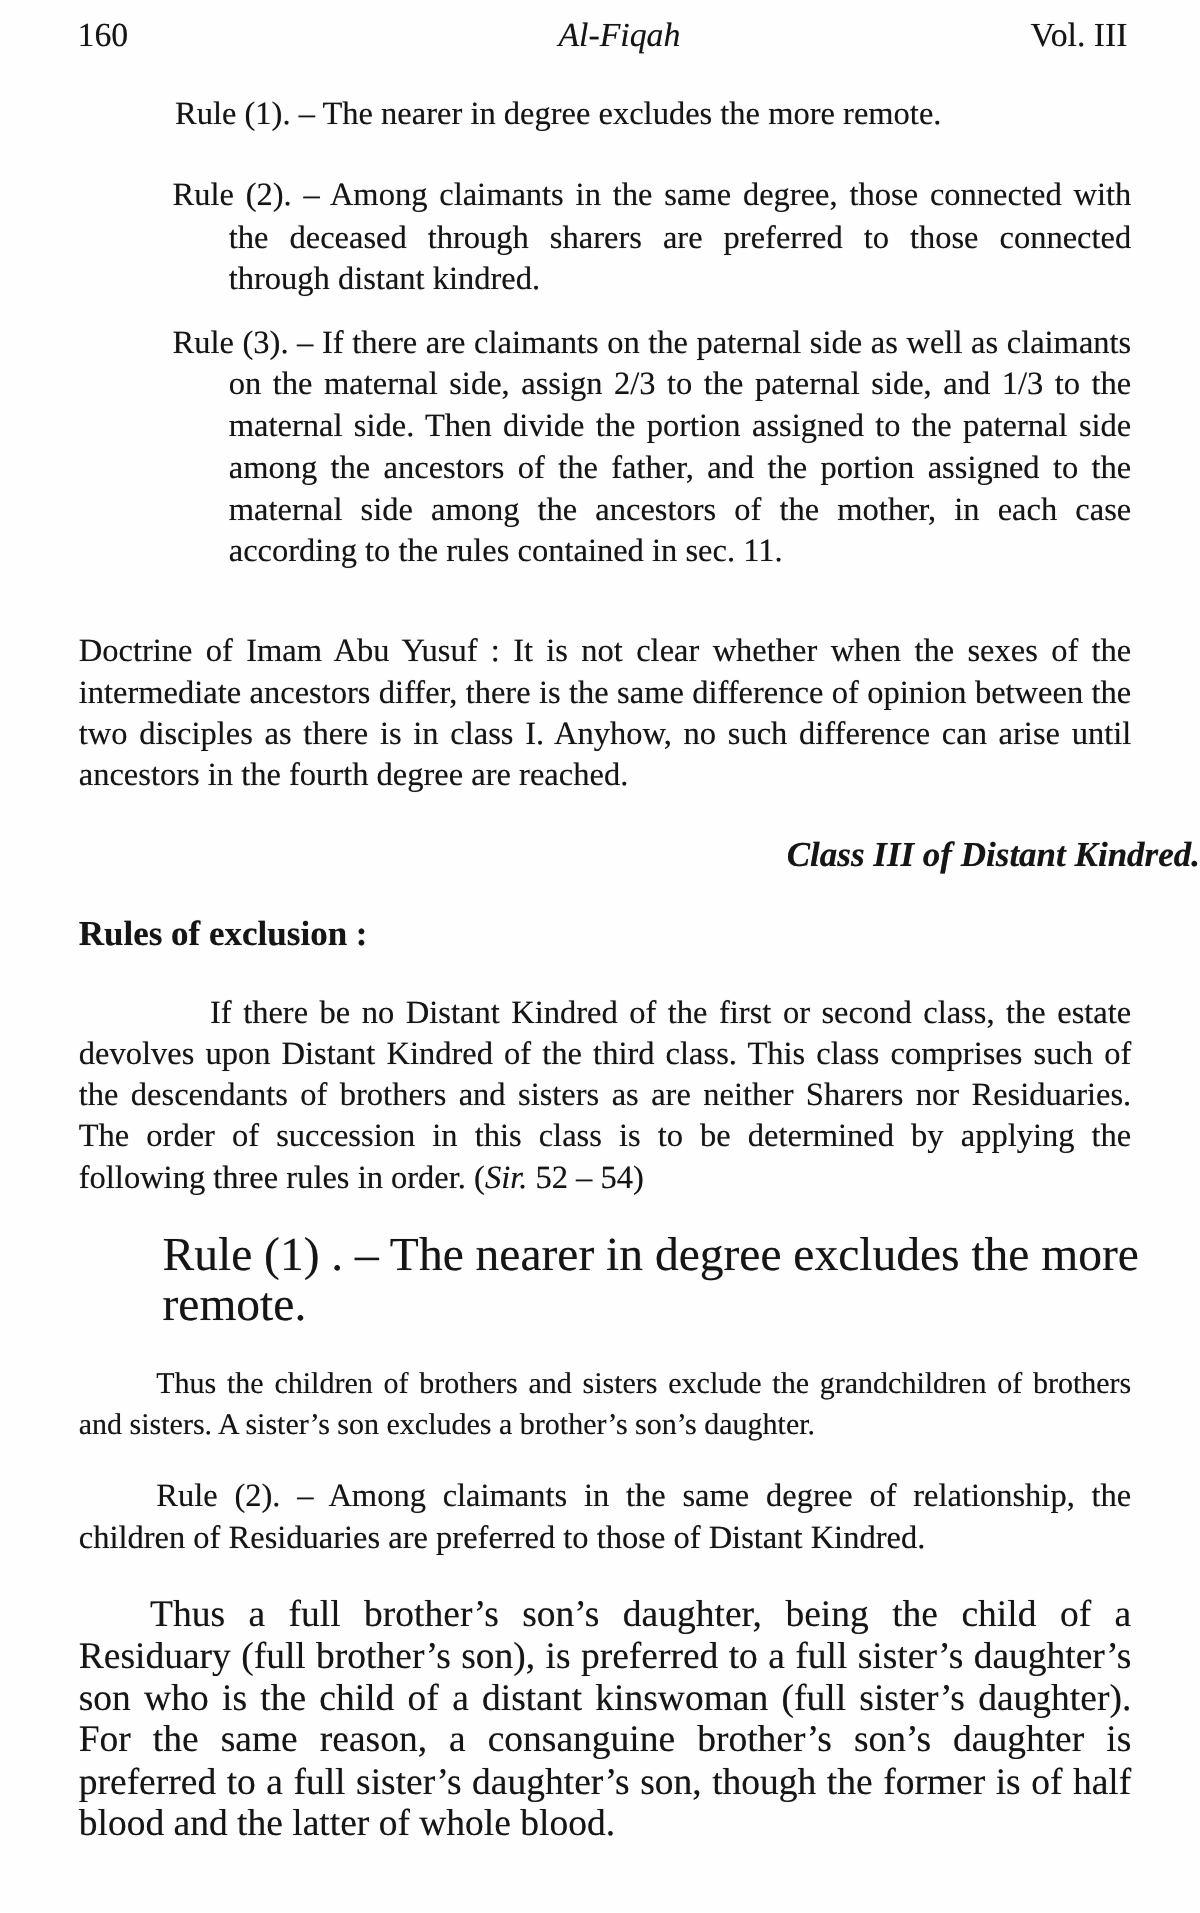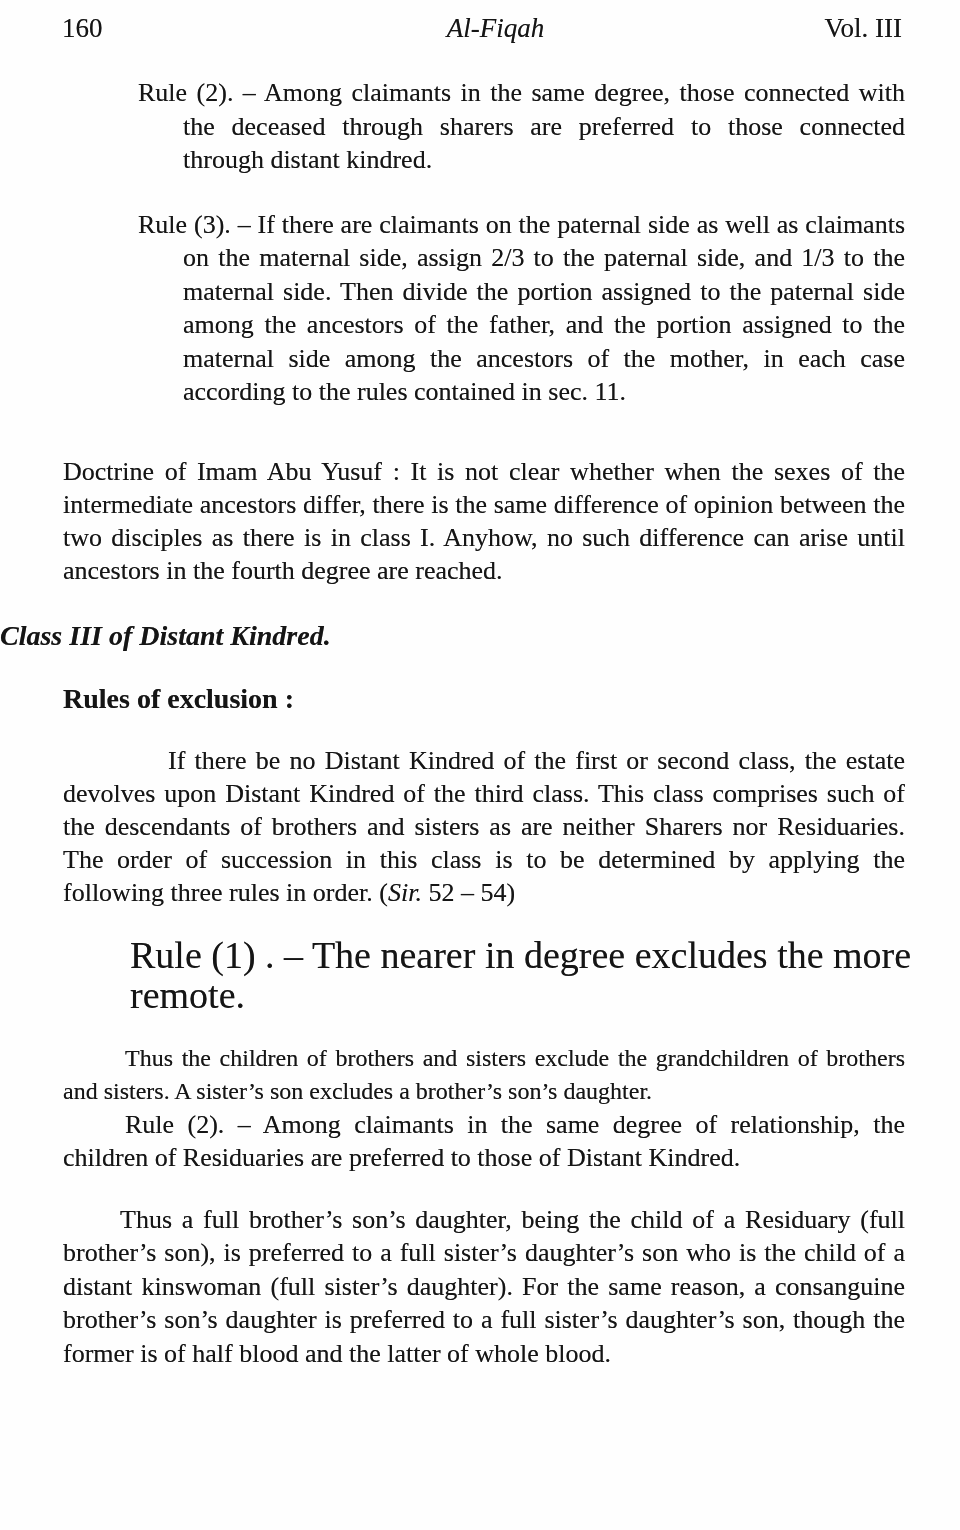--- a/index.html
+++ b/index.html
@@ -45,29 +45,29 @@
     margin: 30px 40px 0 140px;
   }
   
   .rule-block {
     font-size: 26px;
     line-height: 33.5px;
     text-align: justify;
     margin: 32px 55px 0 183px;
     text-indent: -45px;
   }
-  .mt-rule3 { margin-top: 31px; }
+  .mt-rule3 { margin-top: 17px; }
   .mt-doctrine { margin-top: 46px; }
   
   .section-heading {
     font-size: 28px;
     line-height: 36px;
     font-weight: bold;
     font-style: italic;
-    text-align: left;
+    text-align: right;
     margin: 31px 0 0 0;
   }
   
   .subheading {
     font-size: 28px;
     line-height: 36px;
     font-weight: bold;
     margin: 27px 55px 0 63px;
   }
   .intro-para {
@@ -83,41 +83,43 @@
   }
   
   .note-para {
     font-size: 24px;
     line-height: 33px;
     text-align: justify;
     text-indent: 62px;
     margin: 27px 55px 0 63px;
   }
   .rule2b-para {
+    margin-top: 23px;
     text-indent: 62px;
   }
   .note2-para {
-    font-size: 26px;
+    font-size: 30px;
     line-height: 33.5px;
     text-align: justify;
     text-indent: 57px;
     margin: 29px 55px 0 63px;
   }
 </style>
 </head>
 <body>
 
 <div class="page">
 
   <header class="page-header">
     <span class="page-number">160</span>
     <span class="book-title">Al-Fiqah</span>
     <span class="volume-label">Vol. III</span>
   </header>
 
+  <p class="rule-single">Rule (1). – The nearer in degree excludes the more remote.</p>
 
   <p class="rule-block">Rule (2). – Among claimants in the same degree, those connected with the deceased through sharers are preferred to those connected through distant kindred.</p>
 
   <p class="rule-block mt-rule3">Rule (3). – If there are claimants on the paternal side as well as claimants on the maternal side, assign 2/3 to the paternal side, and 1/3 to the maternal side. Then divide the portion assigned to the paternal side among the ancestors of the father, and the portion assigned to the maternal side among the ancestors of the mother, in each case according to the rules contained in sec. 11.</p>
 
   <p class="body-para mt-doctrine">Doctrine of Imam Abu Yusuf :  It is not clear whether when the sexes of the intermediate ancestors differ, there is the same difference of opinion between the two disciples as there is in class I. Anyhow, no such difference can arise until ancestors in the fourth degree are reached.</p>
 
   <h2 class="section-heading">Class III of Distant Kindred.</h2>
 
   <h3 class="subheading">Rules of exclusion :</h3>

